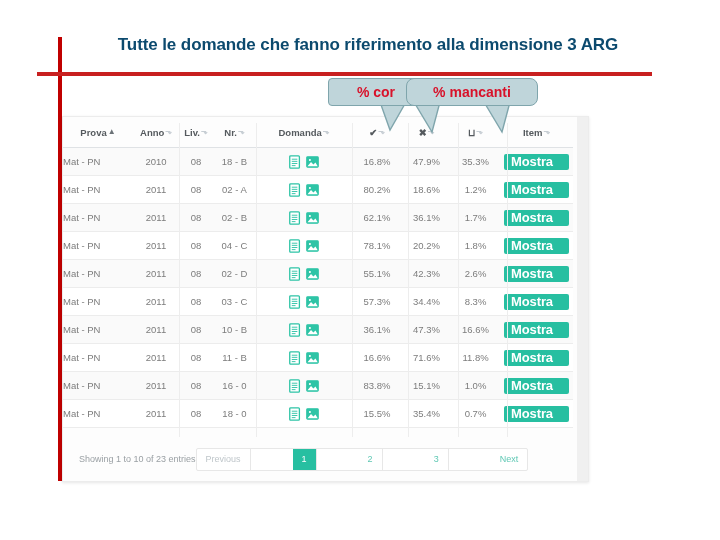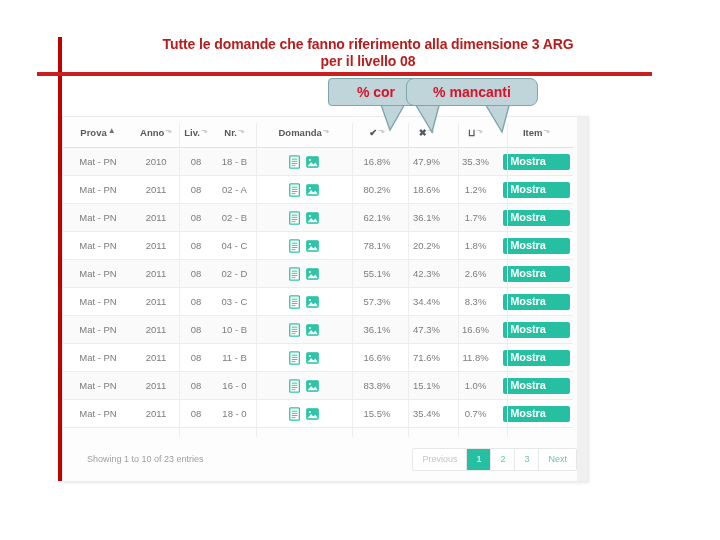--- a/index.html
+++ b/index.html
@@ -33,23 +33,23 @@
     background: #C82020;
   }
 
   
   #slide-title {
     position: absolute;
     left: 78px;
     top: 36px;
     width: 580px;
     text-align: center;
-    color: #b91c1c;
+    color: #0c4a6e;
     font-weight: bold;
-    font-size: 14px;
+    font-size: 17px;
     line-height: 17px;
     letter-spacing: -0.1px;
     z-index: 6;
   }
   #slide-title .tline { display: block; white-space: nowrap; }
 
   
   .callout-layer {
     position: absolute;
     left: 0; top: 0;
@@ -131,33 +131,33 @@
     color: #555a5e;
     font-weight: bold;
     font-size: 9.5px;
     height: 30px;
     border-bottom: 1px solid #dfe2e5;
     position: relative;
     white-space: nowrap;
   }
   .th-inner {
     display: flex;
-    align-items: flex-start;
+    align-items: center;
     justify-content: center;
     gap: 1px;
   }
   .sort-ind {
     color: #c6cdd3;
     font-size: 8px;
     line-height: 1;
     display: inline-block;
   }
   .sort-ind.asc { color: #6b7277; }
 
-  td.c-prova  { padding-left: 16px; text-align: center; }
+  td.c-prova  { padding-left: 16px; text-align: left; }
   td.c-center { text-align: center; }
   td.c-pct    { text-align: center; }
   td.c-item   { text-align: center; }
 
   tbody tr:nth-child(odd) { background: #fafafa; }
   tbody tr:nth-child(even) { background: #ffffff; }
 
   
   .vsep-layer {
     position: absolute;
@@ -175,74 +175,72 @@
   }
 
   
   .doc-icons { display: flex; gap: 4px; justify-content: center; align-items: center; }
   .mini-icon { width: 13px; height: 14px; display: block; }
 
   .btn-mostra {
     display: inline-block;
     background: #27BFA1;
     color: #ffffff;
-    font-size: 11px;
+    font-size: 13px;
     font-weight: bold;
     line-height: 13px;
-    padding: 1px 24px 2px 7px;
+    padding: 1px 16px 2px 7px;
     border-radius: 2px;
     letter-spacing: -0.1px;
   }
 
   
   #table-footer {
     position: absolute;
     left: 0;
     bottom: 0;
     width: 516px;
     height: 44px;
     display: flex;
     align-items: center;
-    justify-content: space-between;
     padding: 0 10px 0 16px;
     box-sizing: border-box;
     background: #fdfdfd;
-    margin-left: 8px;
   }
   #footer-info {
     font-size: 9px;
     color: #9aa0a4;
   }
   #pagination {
     display: flex;
     border: 1px solid #e7e7e7;
     border-radius: 2px;
     overflow: hidden;
     background: #fff;
+    gap: 42px;
   }
   .pg {
     font-size: 9px;
     color: #5fc8b4;
     padding: 5px 9px;
     border-right: 1px solid #e7e7e7;
     line-height: 11px;
   }
   .pg:last-child { border-right: none; }
   .pg.muted { color: #bfc6ca; }
   .pg.active { background: #27BFA1; color: #ffffff; }
 </style>
 </head>
 <body>
 
 <div id="slide-decor-vline"></div>
 <div id="slide-decor-hline"></div>
 
 <div id="slide-title">
   <span class="tline">Tutte le domande che fanno riferimento alla dimensione 3 ARG</span>
-  <span class="tline">per il livello 08</span>
 </div>
 
 <div id="table-card">
 
   <div class="vsep-layer">
     <div class="vsep" style="left:116px;"></div>
     <div class="vsep" style="left:193px;"></div>
     <div class="vsep" style="left:289px;"></div>
     <div class="vsep" style="left:345px;"></div>
     <div class="vsep" style="left:395px;"></div>

